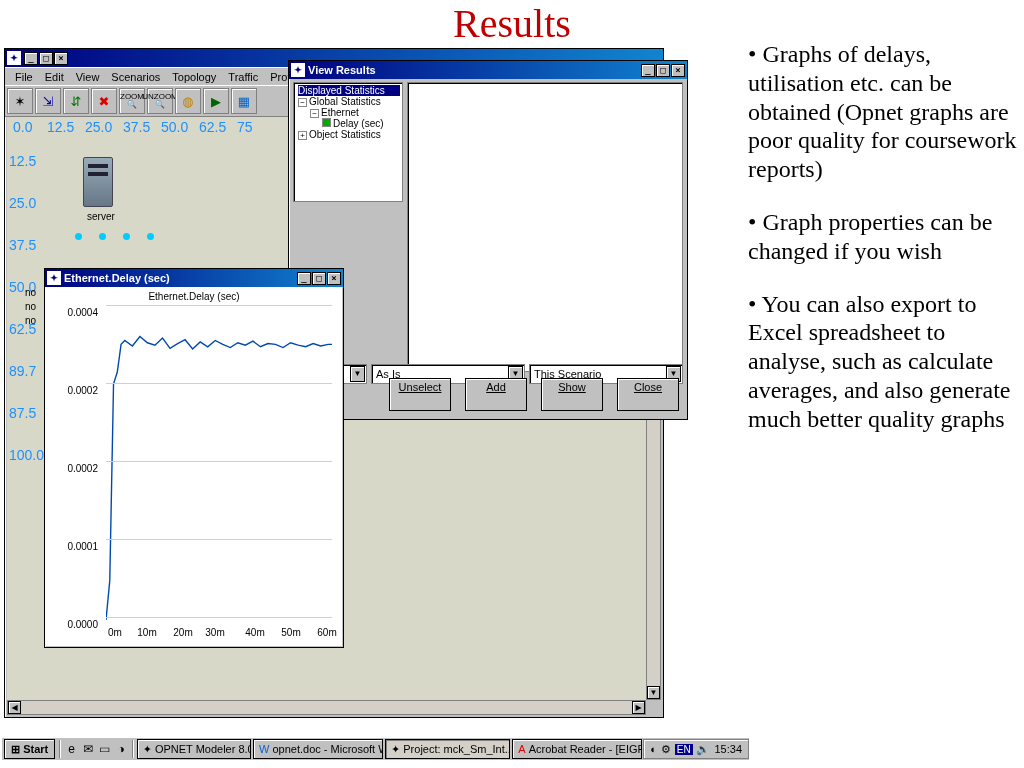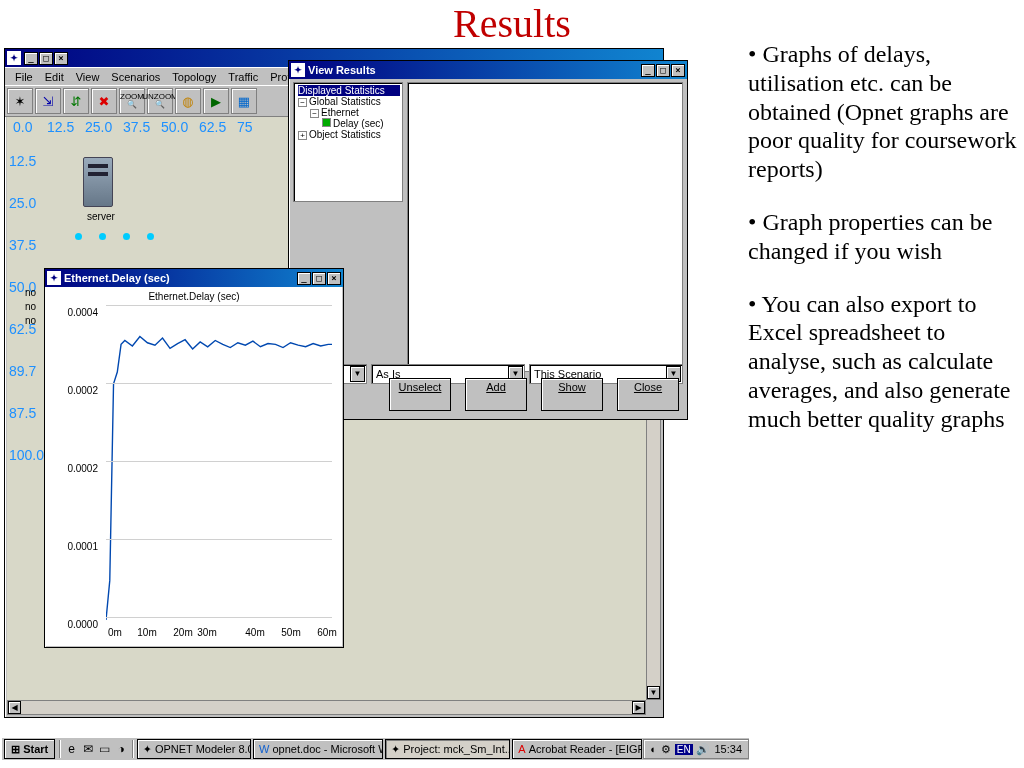--- a/index.html
+++ b/index.html
@@ -322,21 +322,21 @@
 
     <span class="ytick" style="top:20px">0.0004</span>
     <span class="ytick" style="top:98px">0.0002</span>
     <span class="ytick" style="top:176px">0.0002</span>
     <span class="ytick" style="top:254px">0.0001</span>
     <span class="ytick" style="top:332px">0.0000</span>
 
     <span class="xtick" style="left:56px">0m</span>
     <span class="xtick" style="left:88px">10m</span>
     <span class="xtick" style="left:124px">20m</span>
-    <span class="xtick" style="left:148px">30m</span>
+    <span class="xtick" style="left:156px">30m</span>
     <span class="xtick" style="left:196px">40m</span>
     <span class="xtick" style="left:232px">50m</span>
     <span class="xtick" style="left:268px">60m</span>
 
     <div class="chart-area">
       <div class="gridline" style="top:0"></div>
       <div class="gridline" style="top:78px"></div>
       <div class="gridline" style="top:156px"></div>
       <div class="gridline" style="top:234px"></div>
       <div class="gridline" style="top:312px"></div>

